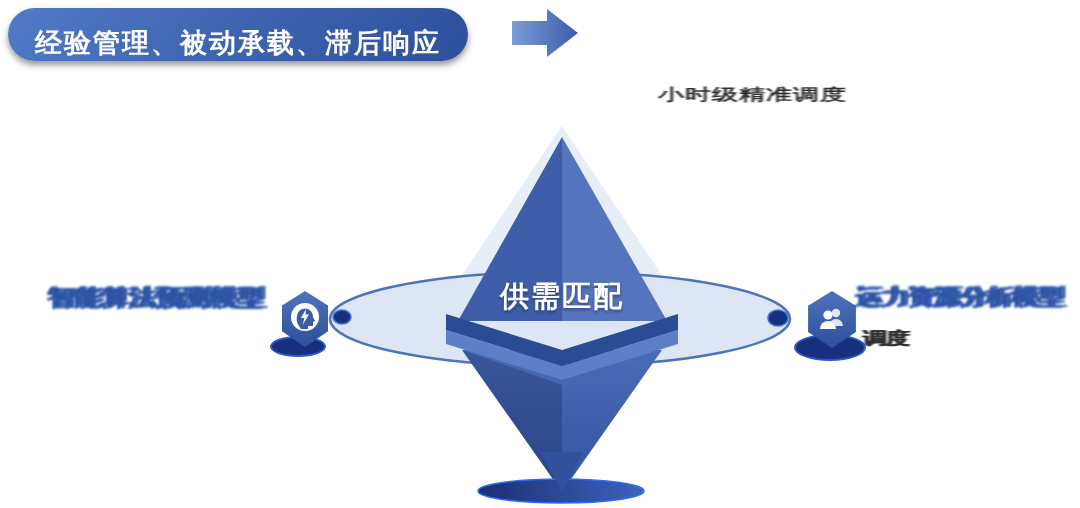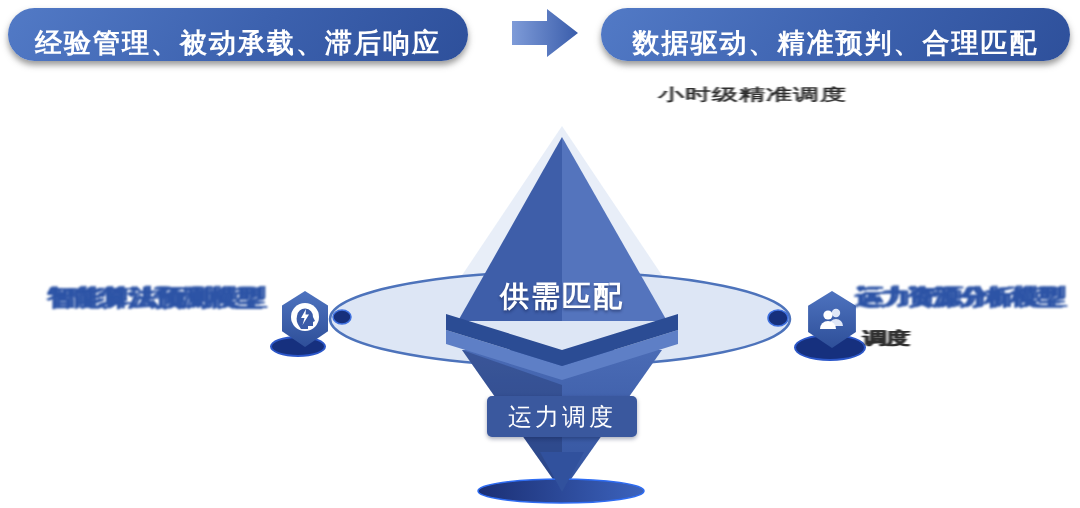--- a/index.html
+++ b/index.html
@@ -97,30 +97,24 @@
     <polygon points="446,330 562,366 678,330 678,344 562,380 446,344" fill="#5e7fc6"></polygon>
     <polygon points="446,314 562,350 678,314 678,330 562,366 446,330" fill="#2b4c94"></polygon>
 
     <ellipse cx="561" cy="491" rx="83" ry="12" fill="url(#baseG)" stroke="#2e6cf2" stroke-width="1.5"></ellipse>
     <polygon points="540,452 584,452 562,492" fill="#31519d"></polygon>
   </svg>
 
   <div class="pill pill-left">
     <span>经验管理、被动承载、滞后响应</span>
   </div>
-  <div class="pill pill-right">
-    <span>数据驱动、精准预判、合理匹配</span>
-  </div>
 
   <div class="caption">小时级精准调度</div>
 
   <div class="core-label">供需匹配</div>
-  <div class="band band-bottom">
-    <span>运力调度</span>
-  </div>
 
   <div class="badge-shadow" style="left:270px;top:336px;width:56px;height:21px;"></div>
   <div class="badge" style="left:280px;top:291px;">
     <svg width="30" height="32" viewBox="0 0 30 32">
       <circle cx="15" cy="15" r="14" fill="#ffffff"></circle>
       <path d="M9,24 c-2,-3 -3,-6 -2,-10 a8,8 0 0 1 16,1 l2,4 -2,1 0,4 -5,0 0,3 -7,0 z" fill="#3b5ca8"></path>
       <polygon points="16,7 11,16 14.5,16 12.5,23 19,12.5 15.5,12.5" fill="#ffffff"></polygon>
     </svg>
   </div>
 

